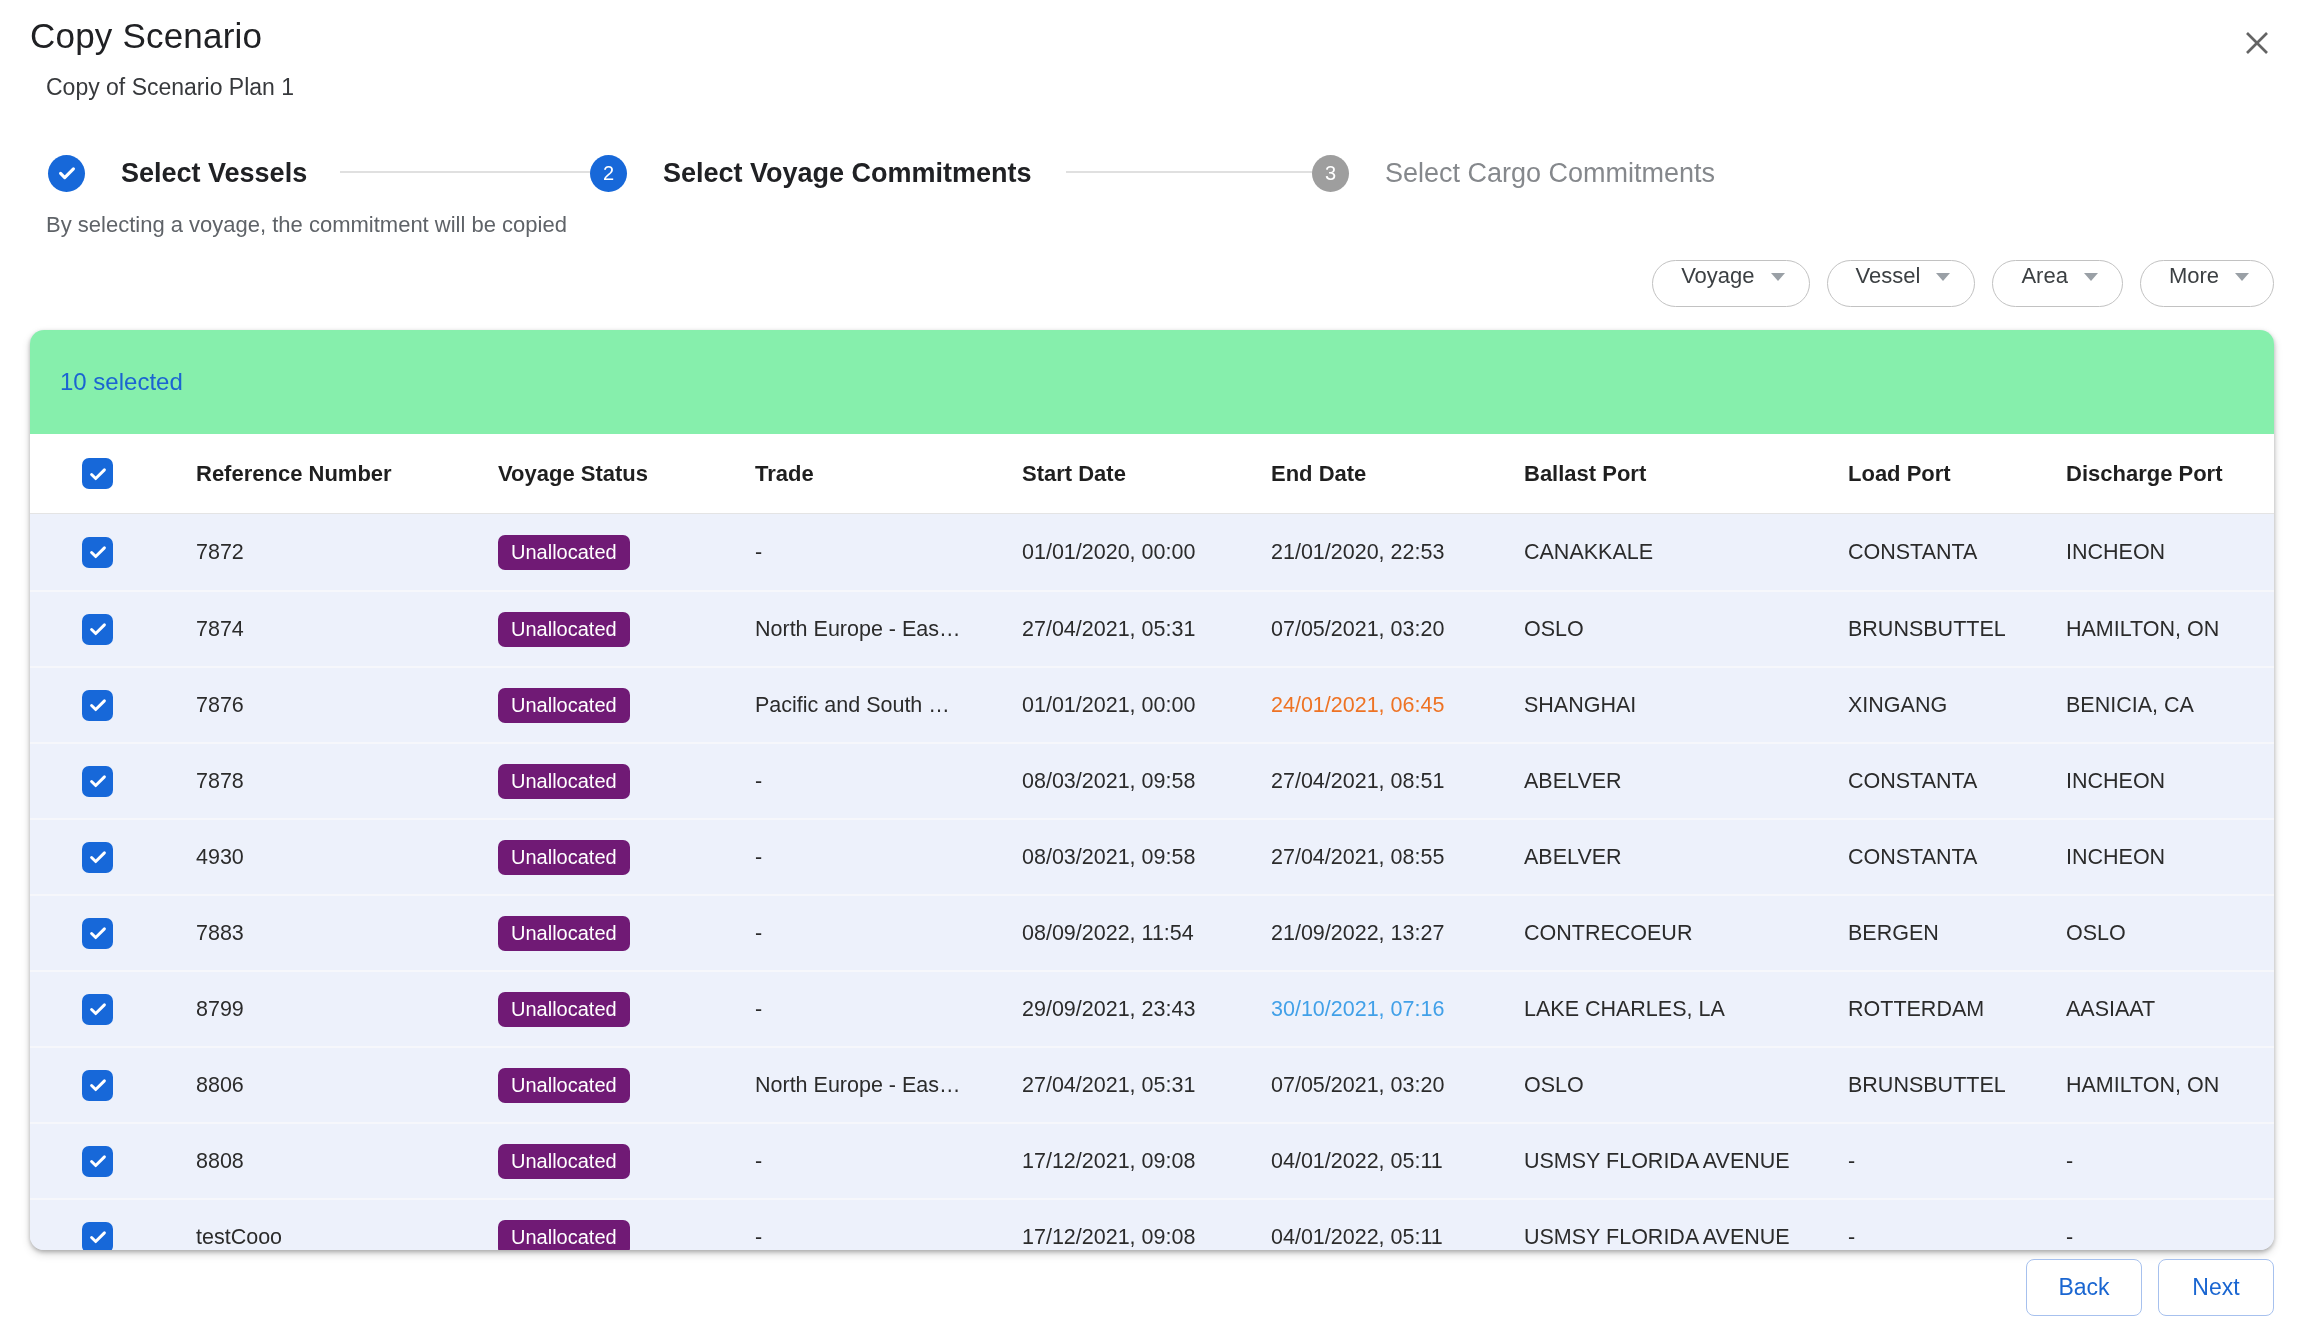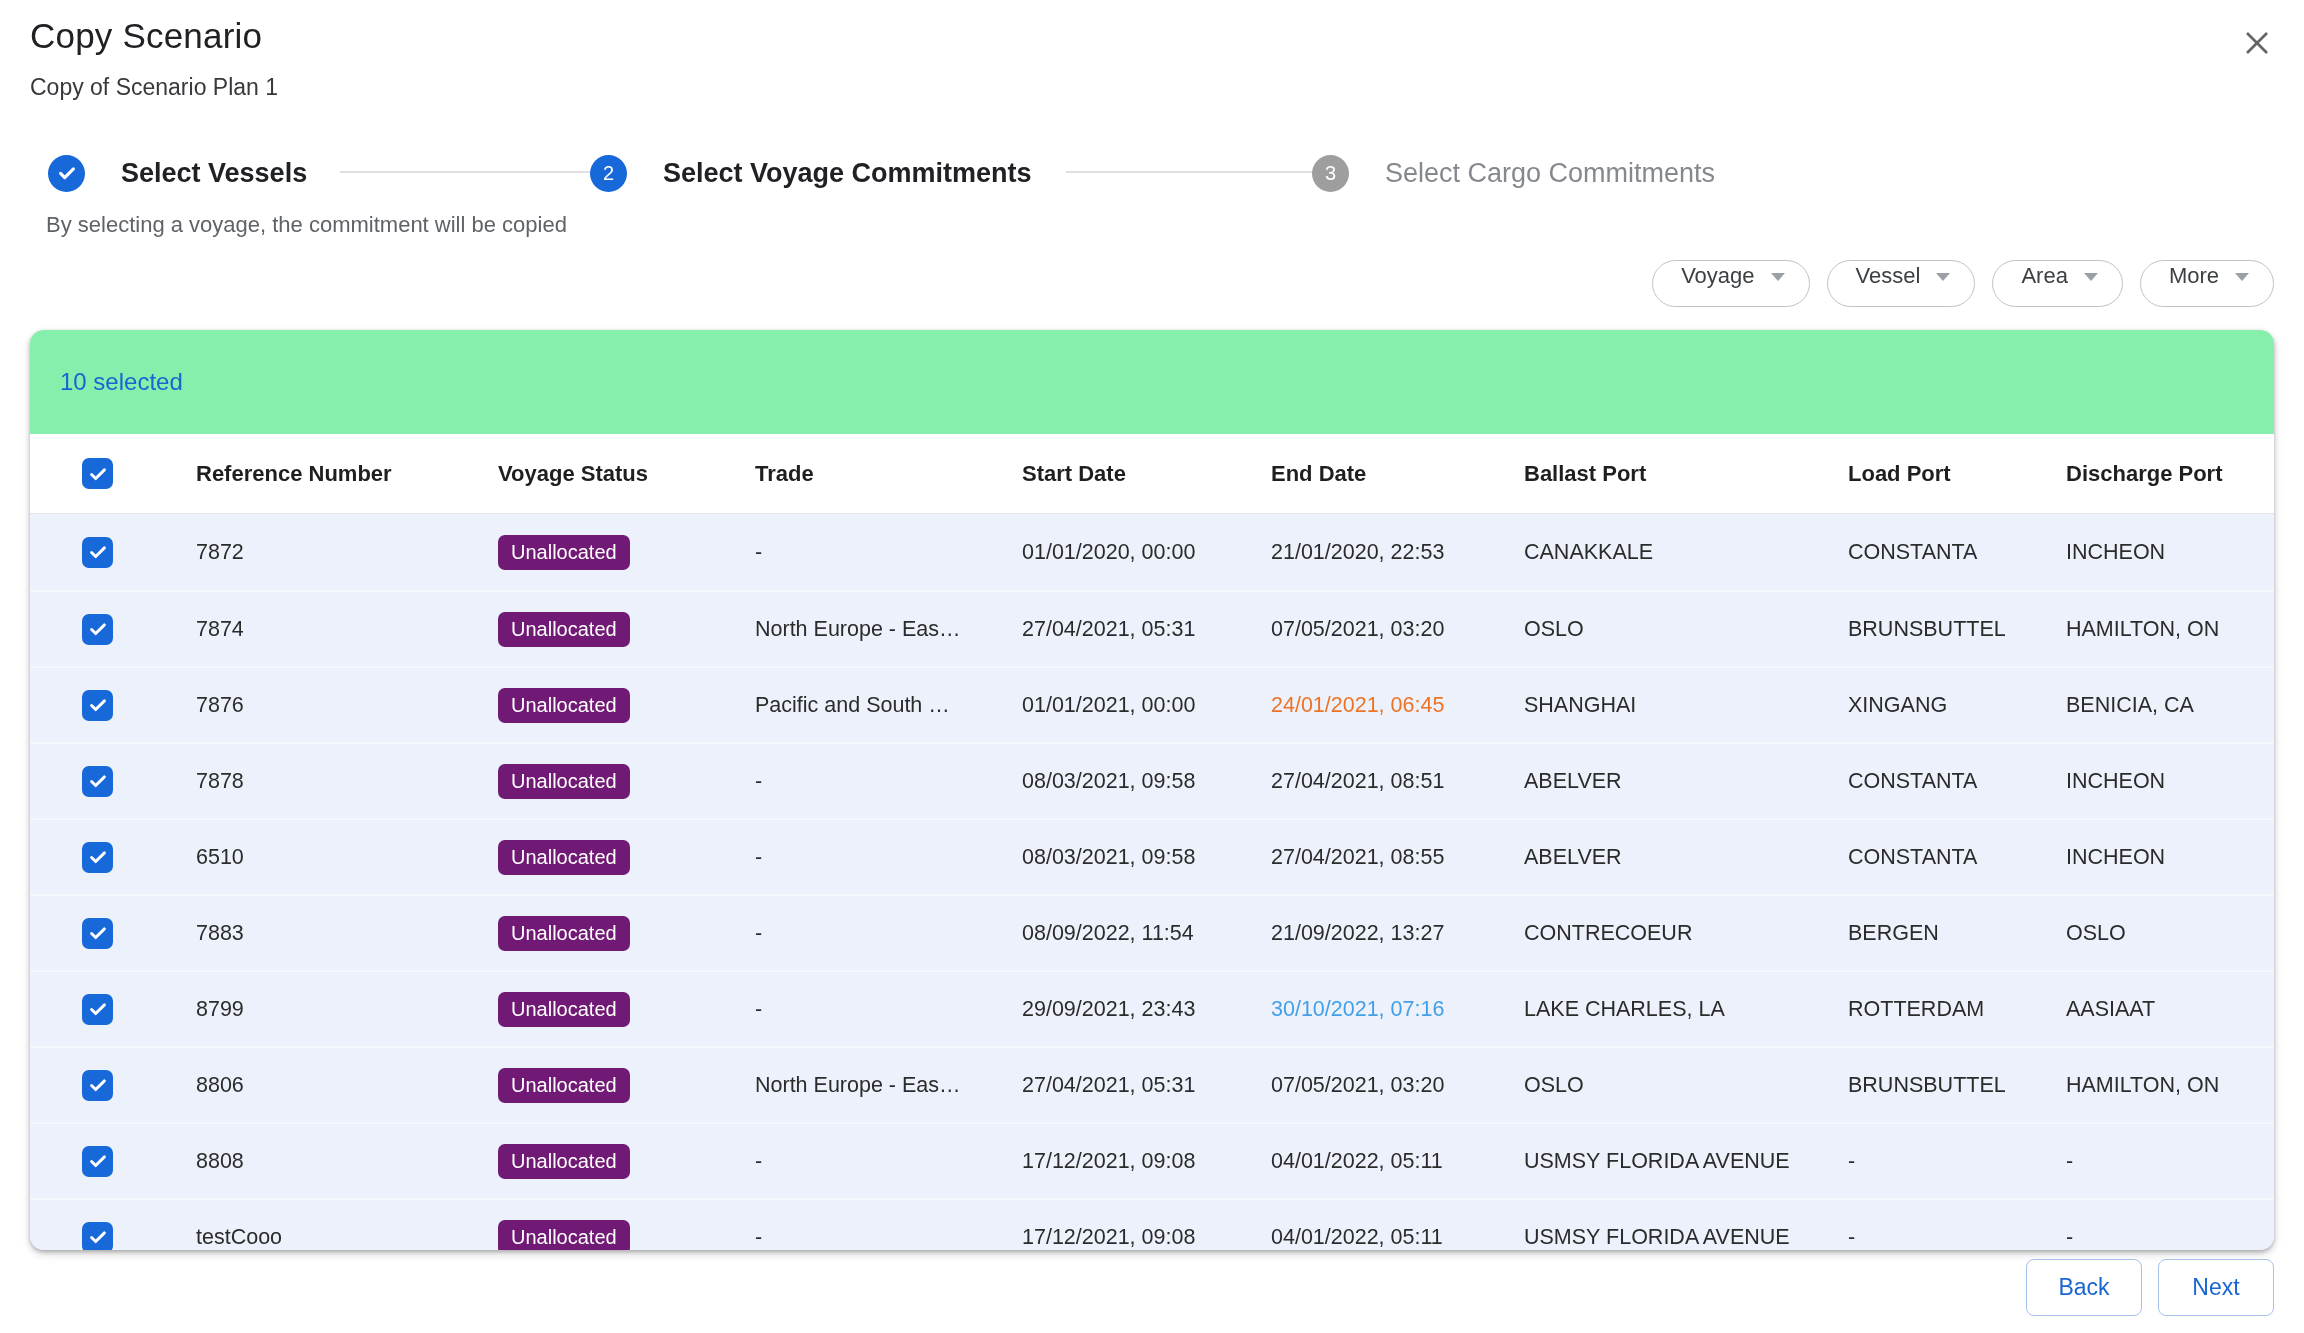--- a/index.html
+++ b/index.html
@@ -10,21 +10,21 @@
     overflow: hidden;
     position: relative;
   }
 
   
   .dlg-title {
     position: absolute; left: 30px; top: 16px;
     font-size: 35px; font-weight: 500; color: #202124; letter-spacing: .2px;
   }
   .dlg-subtitle {
-    position: absolute; left: 30px; top: 74px;
+    position: absolute; left: 46px; top: 74px;
     font-size: 23px; font-weight: 400; color: #37393c;
   }
   .close-btn {
     position: absolute; right: 28px; top: 24px;
     width: 38px; height: 38px; cursor: pointer;
     display: flex; align-items: center; justify-content: center;
   }
 
   
   .stepper { position: absolute; left: 30px; top: 152px; right: 30px; height: 42px; }
@@ -260,21 +260,21 @@
     <div class="cell">ABELVER</div>
     <div class="cell">CONSTANTA</div>
     <div class="cell">INCHEON</div>
   </div>
       <div class="row-grid data-row">
     <div class="cb">
       <svg width="22" height="22" viewBox="0 0 24 24">
         <path d="M5 12.5l4.5 4.5L19 7.5" stroke="#ffffff" stroke-width="3.2" fill="none" stroke-linecap="round" stroke-linejoin="round"></path>
       </svg>
     </div>
-    <div class="cell">6510</div>
+    <div class="cell">4930</div>
     <div class="cell"><span class="badge">Unallocated</span></div>
     <div class="cell">-</div>
     <div class="cell">08/03/2021, 09:58</div>
     <div class="cell end-cell">27/04/2021, 08:55</div>
     <div class="cell">ABELVER</div>
     <div class="cell">CONSTANTA</div>
     <div class="cell">INCHEON</div>
   </div>
       <div class="row-grid data-row">
     <div class="cb">

